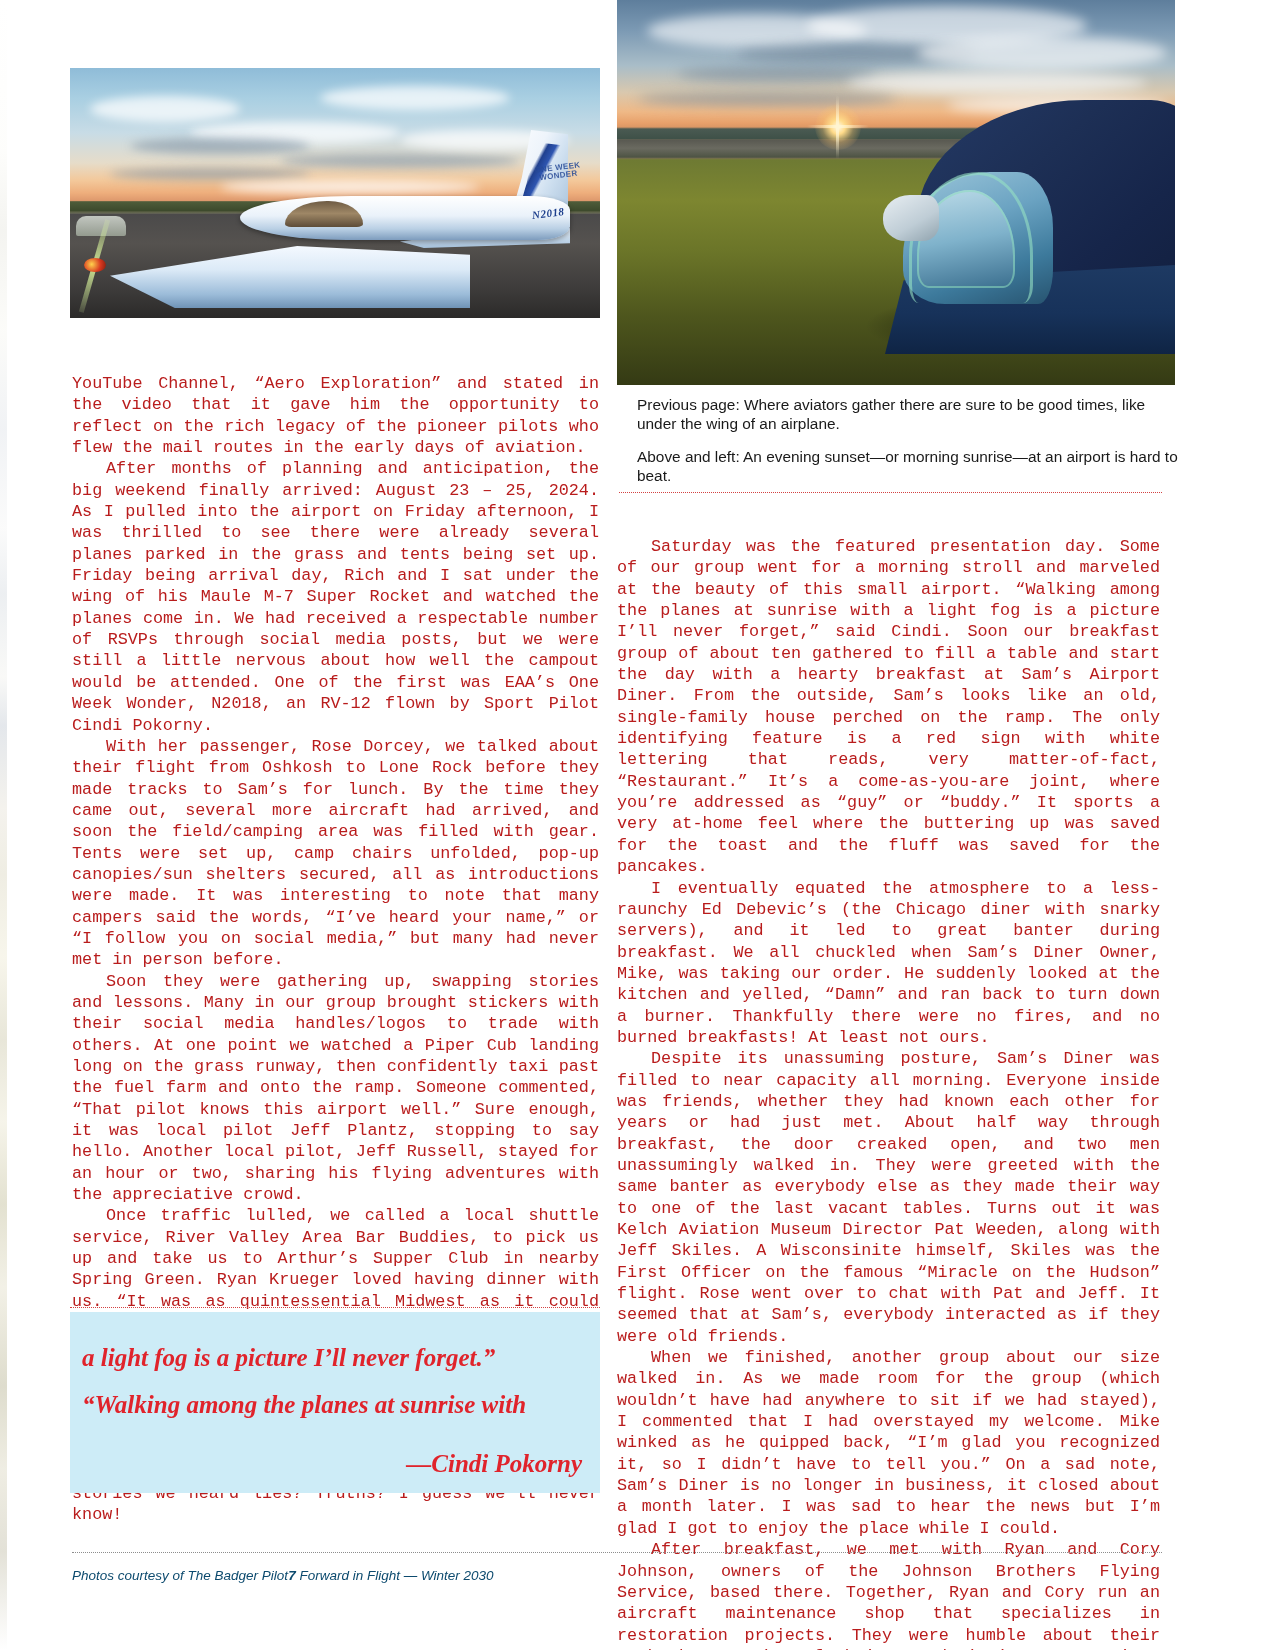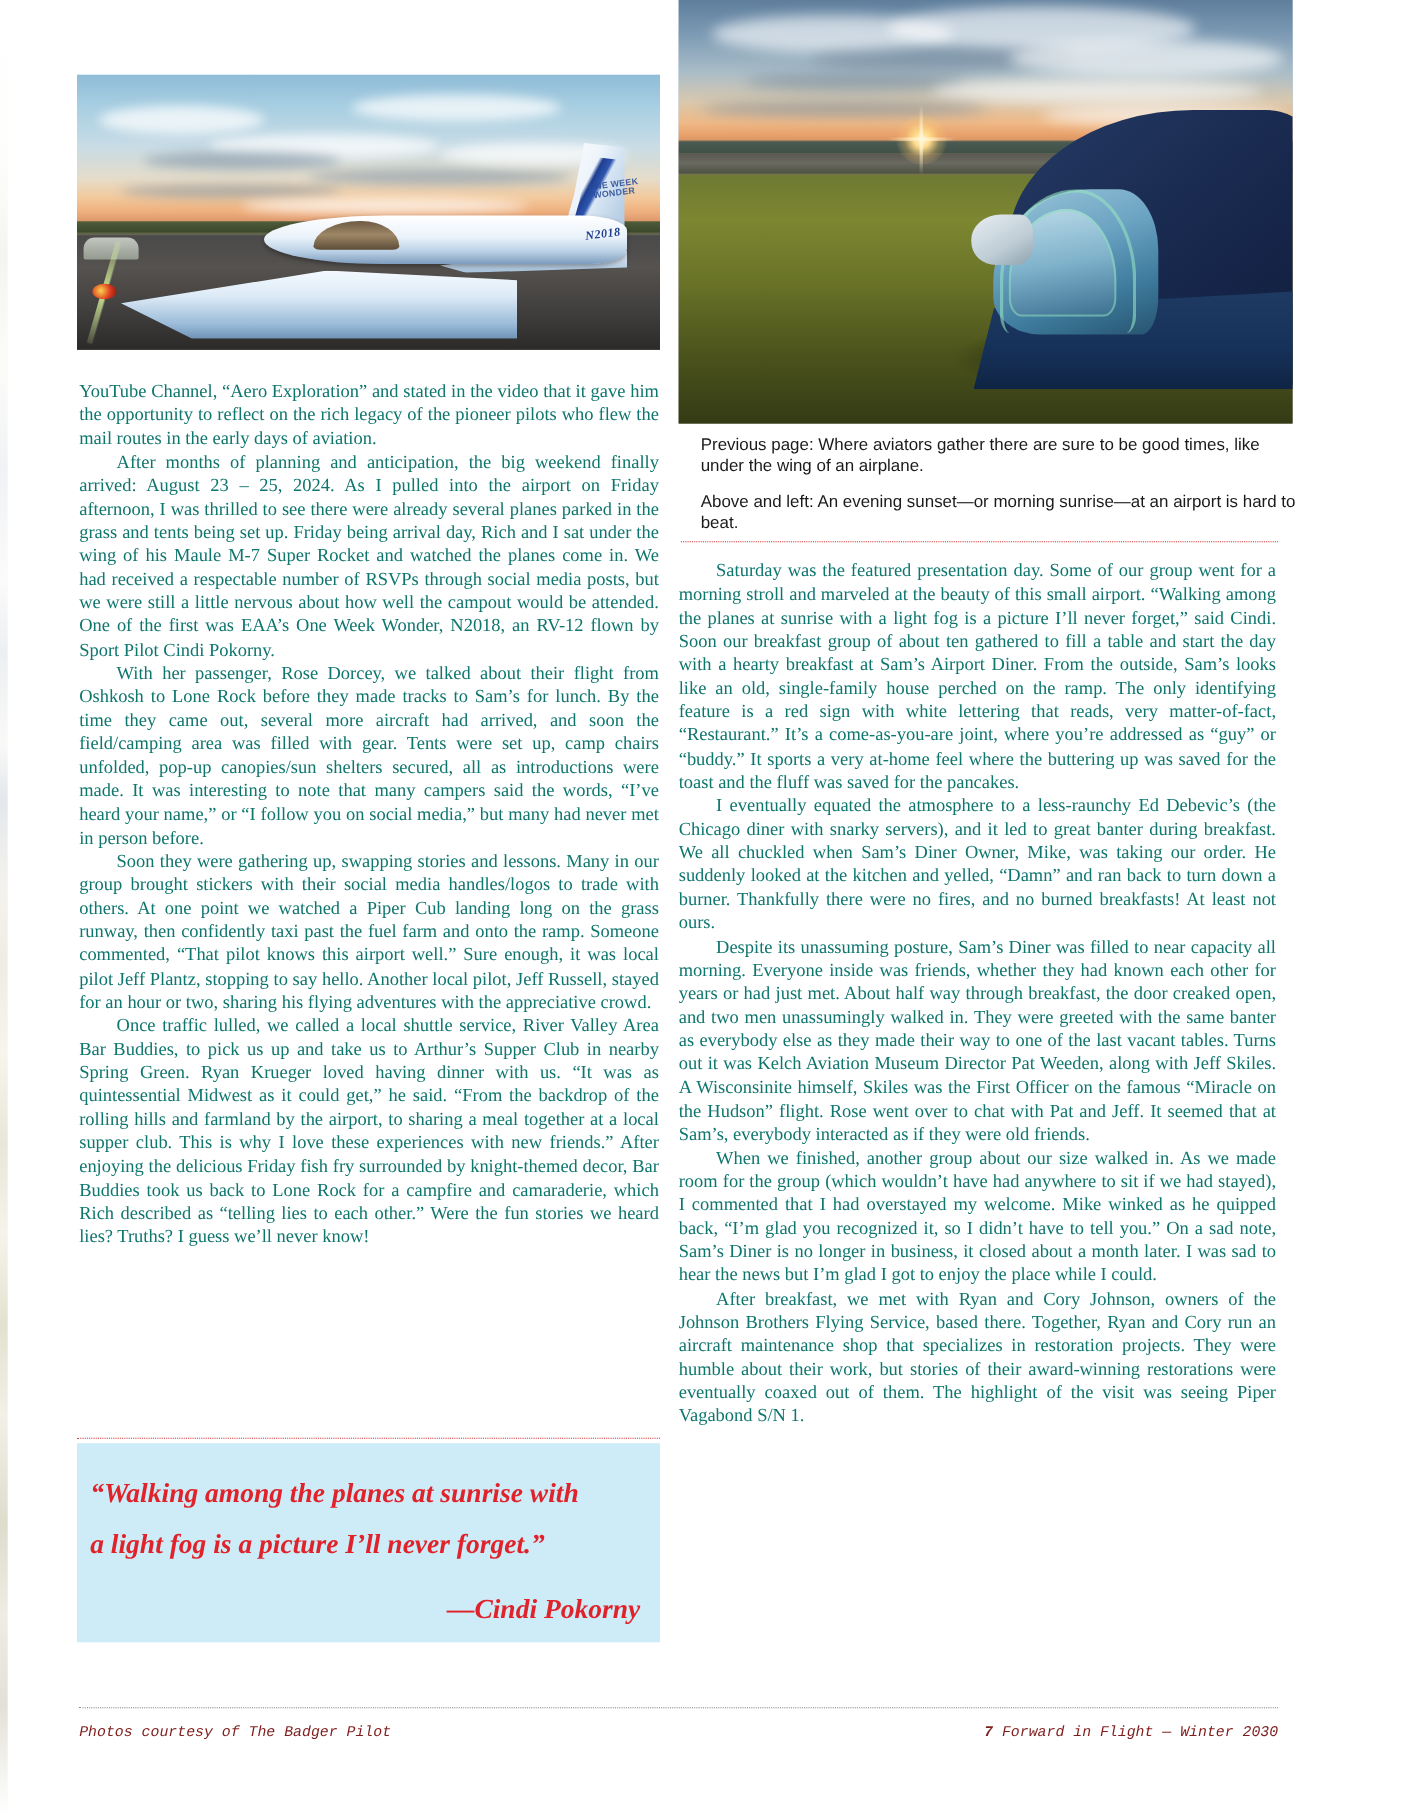--- a/index.html
+++ b/index.html
@@ -250,22 +250,23 @@
   .tent-shadow {
     position: absolute;
     left: 250px; top: 300px;
     width: 180px; height: 52px;
     background: radial-gradient(ellipse at center, rgba(0,0,0,.45) 0%, rgba(0,0,0,0) 72%);
   }
 
   
   .col {
     position: absolute;
-    font-family: Liberation Serif, serif;
-    color: #0f766e;
+    font-family: Liberation Mono, monospace;
+    color: #b91c1c;
+    margin-top: 28px;
   }
   .col-left  { left: 72px;  top: 345px; width: 527px; }
   .col-right { left: 617px; top: 508px; width: 543px; }
 
   .body-p {
     margin: 0;
     font-size: 16.8px;
     line-height: 21.35px;
     text-align: justify;
     text-indent: 34px;
@@ -334,26 +335,25 @@
     font-size: 25px;
     color: #e0232b;
   }
 
   
   .footer {
     position: absolute;
     left: 72px; top: 1568px;
     width: 1090px;
     display: flex;
-    justify-content: space-between;
     align-items: baseline;
-    font-family: Liberation Mono, monospace;
+    font-family: Liberation Sans, sans-serif;
     font-style: italic;
     font-size: 13.5px;
-    color: #7f1d1d;
+    color: #0c4a6e;
   }
   .footer .pageno { font-weight: bold; font-style: italic; }
 </style>
 </head>
 <body>
 
 <div class="page">
 
   <div class="scan-edge"></div>
 
@@ -420,22 +420,22 @@
   <div class="col col-right">
     <p class="body-p">Saturday was the featured presentation day. Some of our group went for a morning stroll and marveled at the beauty of this small airport. “Walking among the planes at sunrise with a light fog is a picture I’ll never forget,” said Cindi. Soon our breakfast group of about ten gathered to fill a table and start the day with a hearty breakfast at Sam’s Airport Diner. From the outside, Sam’s looks like an old, single-family house perched on the ramp. The only identifying feature is a red sign with white lettering that reads, very matter-of-fact, “Restaurant.” It’s a come-as-you-are joint, where you’re addressed as “guy” or “buddy.” It sports a very at-home feel where the buttering up was saved for the toast and the fluff was saved for the pancakes.</p>
     <p class="body-p">I eventually equated the atmosphere to a less-raunchy Ed Debevic’s (the Chicago diner with snarky servers), and it led to great banter during breakfast. We all chuckled when Sam’s Diner Owner, Mike, was taking our order. He suddenly looked at the kitchen and yelled, “Damn” and ran back to turn down a burner. Thankfully there were no fires, and no burned breakfasts! At least not ours.</p>
     <p class="body-p">Despite its unassuming posture, Sam’s Diner was filled to near capacity all morning. Everyone inside was friends, whether they had known each other for years or had just met. About half way through breakfast, the door creaked open, and two men unassumingly walked in. They were greeted with the same banter as everybody else as they made their way to one of the last vacant tables. Turns out it was Kelch Aviation Museum Director Pat Weeden, along with Jeff Skiles. A Wisconsinite himself, Skiles was the First Officer on the famous “Miracle on the Hudson” flight. Rose went over to chat with Pat and Jeff. It seemed that at Sam’s, everybody interacted as if they were old friends.</p>
     <p class="body-p">When we finished, another group about our size walked in. As we made room for the group (which wouldn’t have had anywhere to sit if we had stayed), I commented that I had overstayed my welcome. Mike winked as he quipped back, “I’m glad you recognized it, so I didn’t have to tell you.” On a sad note, Sam’s Diner is no longer in business, it closed about a month later. I was sad to hear the news but I’m glad I got to enjoy the place while I could.</p>
     <p class="body-p">After breakfast, we met with Ryan and Cory Johnson, owners of the Johnson Brothers Flying Service, based there. Together, Ryan and Cory run an aircraft maintenance shop that specializes in restoration projects. They were humble about their work, but stories of their award-winning restorations were eventually coaxed out of them. The highlight of the visit was seeing Piper Vagabond S/N 1.</p>
   </div>
 
   <div class="rule-red r-qt"></div>
   <div class="pullquote">
+    <div class="pq-line">a light fog is a picture I’ll never forget.”</div>
     <div class="pq-line">“Walking among the planes at sunrise with</div>
-    <div class="pq-line">a light fog is a picture I’ll never forget.”</div>
     <div class="pq-attrib">—Cindi Pokorny</div>
   </div>
 
   <div class="rule-foot"></div>
   <div class="footer">
     <span>Photos courtesy of The Badger Pilot</span>
     <span><span class="pageno">7</span> <span>Forward in Flight — Winter 2030</span></span>
   </div>
 
 </div>

